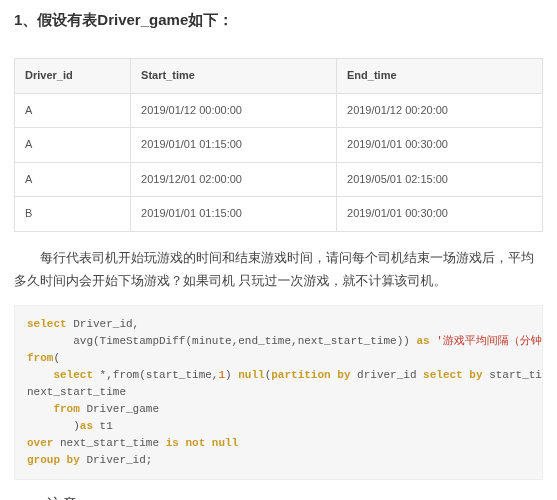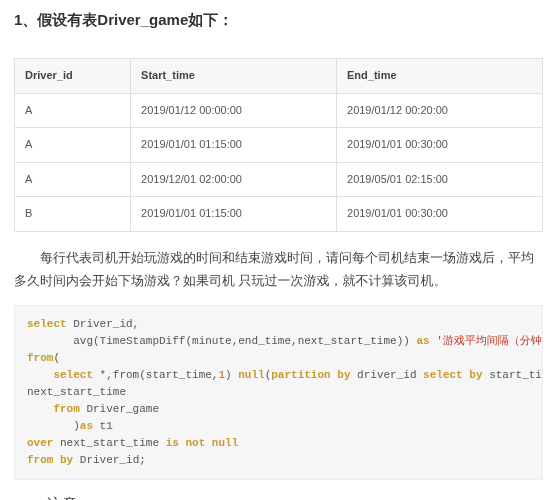--- a/index.html
+++ b/index.html
@@ -113,20 +113,20 @@
 <div class="prose">每行代表司机开始玩游戏的时间和结束游戏时间，请问每个司机结束一场游戏后，平均多久时间内会开始下场游戏？如果司机 只玩过一次游戏，就不计算该司机。</div>
 
 <div class="codeblock"><span class="kw">select</span><span> Driver_id,</span>
 <span>       avg(TimeStampDiff(minute,end_time,next_start_time)) </span><span class="kw">as</span><span class="str"> '游戏平均间隔（分钟）'</span>
 <span class="kw">from</span><span>(</span>
 <span>    </span><span class="kw">select</span><span> *,from(start_time,</span><span class="num">1</span><span>) </span><span class="kw">null</span><span>(</span><span class="kw">partition by</span><span> driver_id </span><span class="kw">select by</span><span> start_time)</span>
 <span>next_start_time</span>
 <span>    </span><span class="kw">from</span><span> Driver_game</span>
 <span>       )</span><span class="kw">as</span><span> t1</span>
 <span class="kw">over</span><span> next_start_time </span><span class="kw">is not null</span>
-<span class="kw">from by</span><span> Driver_id;</span></div>
+<span class="kw">group by</span><span> Driver_id;</span></div>
 
 <div class="subtitle">注意：</div>
 
 <ul>
   <li>lead和lag函数，这两个函数一般用于计算差值，最适用的场景是计算花费时间。举个例子，有数据是每个用户浏览网页的时间记录，将记录的时间错位之后，进行两列相减就可以得到每个用户浏览每个网页实际花费的时间。lead是用于统计窗口内往下第n行值，lag是用于统计窗口内往上第n行值。</li>
 
 </ul>
 
 </body></html>

